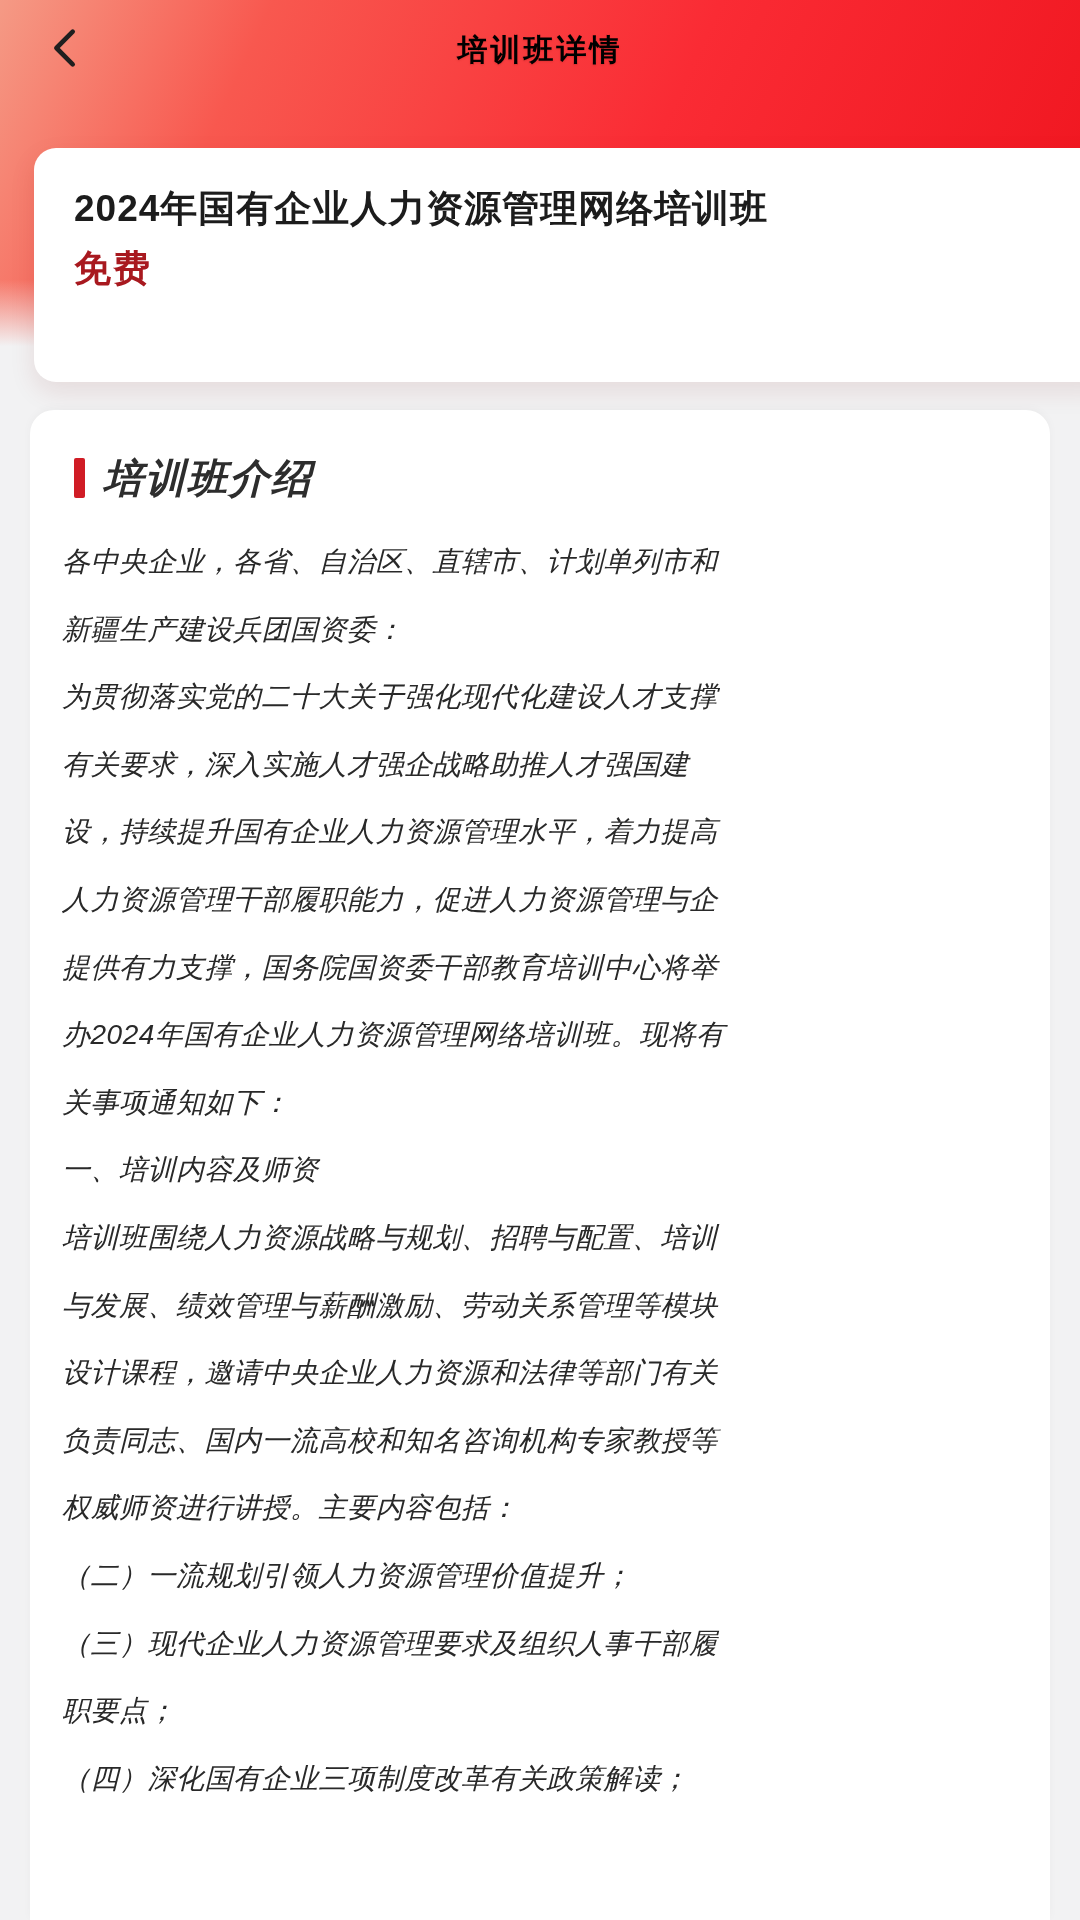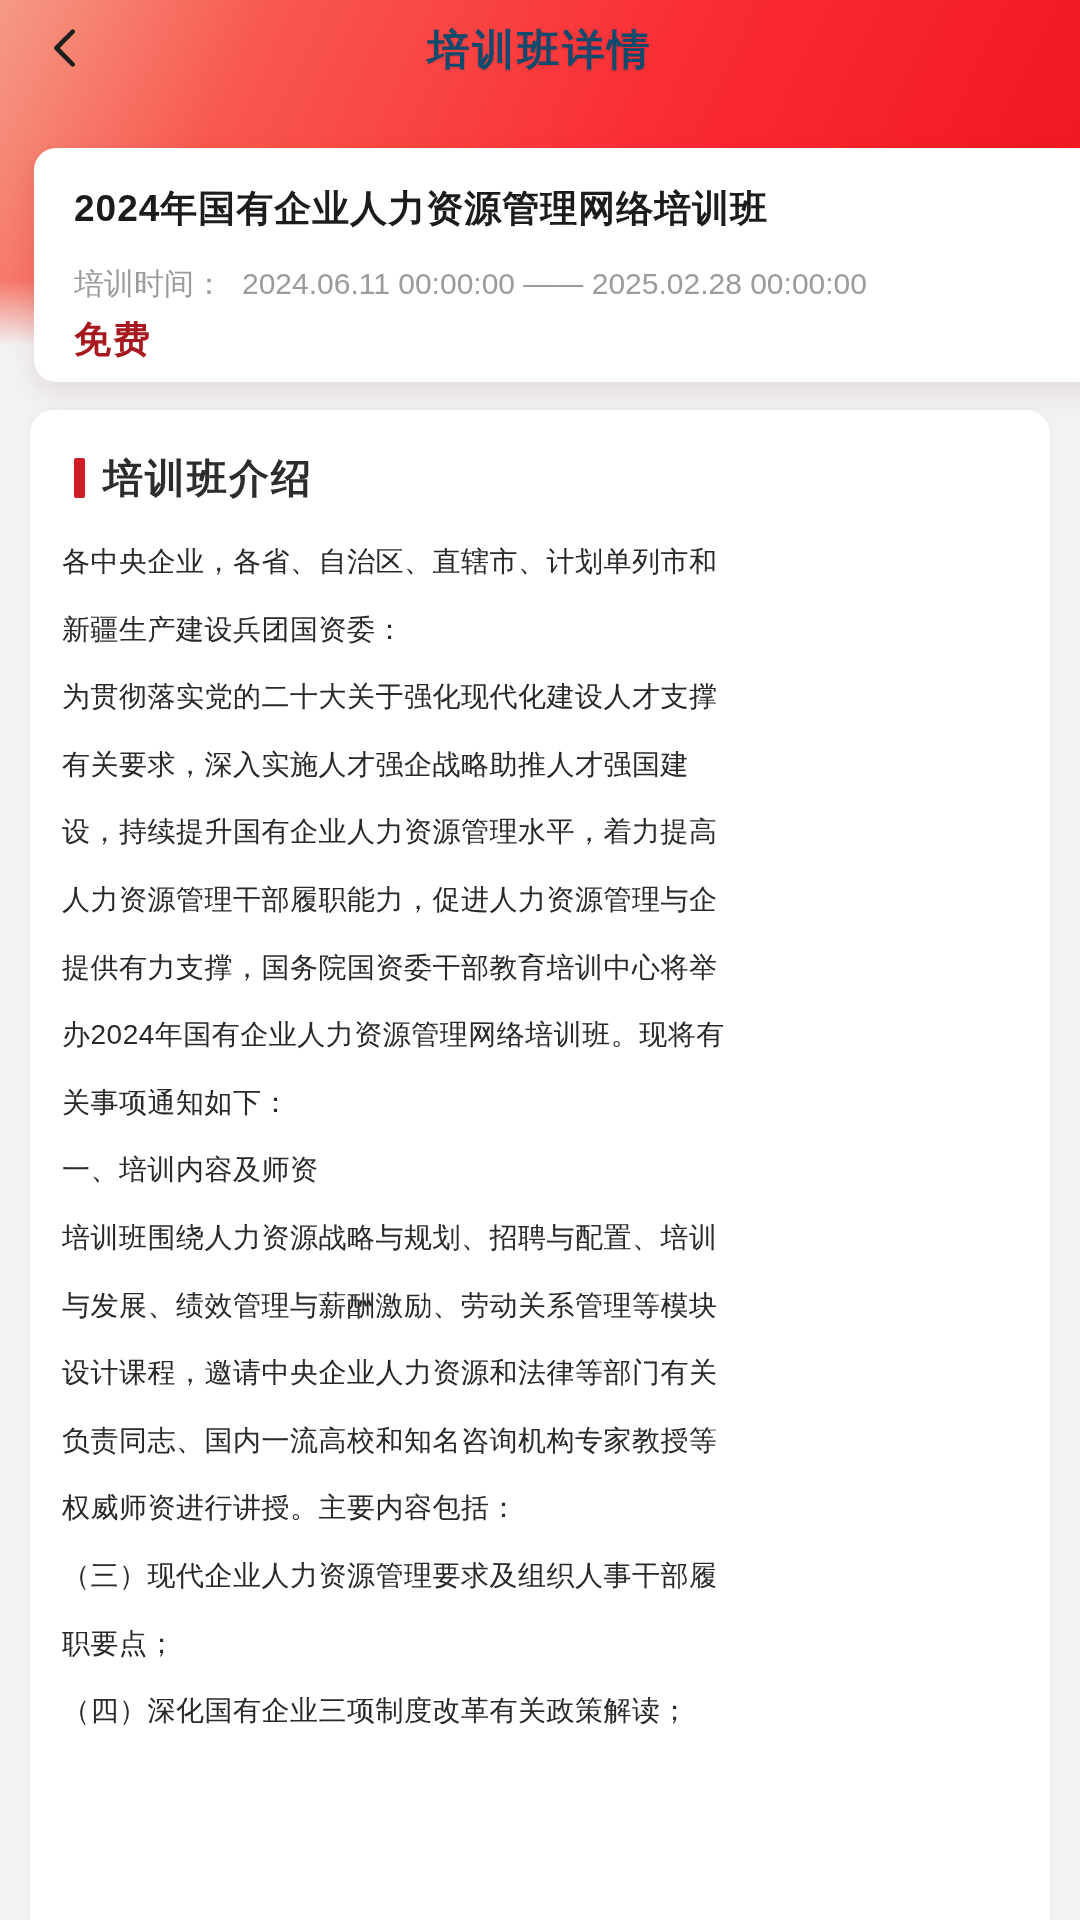--- a/index.html
+++ b/index.html
@@ -22,21 +22,21 @@
   
   .appbar {
     position:absolute; left:0; top:0; width:1080px; height:100px;
     display:flex; align-items:center; justify-content:center;
   }
   .back-btn {
     position:absolute; left:38px; top:22px; width:56px; height:56px;
     display:flex; align-items:center; justify-content:center; cursor:pointer;
   }
   .appbar-title {
-    color:#0c4a6e; font-size:42px; font-weight:600; letter-spacing:3px;
+    color:#000000; font-size:30px; font-weight:600; letter-spacing:3px;
     text-shadow:0 1px 2px rgba(150,20,20,0.25);
     font-family:Liberation Serif, serif;
   }
 
   
   .course-card {
     position:absolute; left:34px; top:148px; width:1080px; height:234px;
     box-sizing:border-box; padding:36px 40px 0 40px;
     background:#ffffff; border-radius:22px;
     box-shadow:0 10px 26px rgba(120,20,20,0.10);
@@ -53,20 +53,21 @@
     margin-top:10px; font-size:37px; font-weight:700; color:#a8191f;
     letter-spacing:2px;
   }
 
   
   .intro-card {
     position:absolute; left:30px; top:410px; width:1020px; height:1510px;
     box-sizing:border-box; padding:44px 32px 0 32px;
     background:#ffffff; border-radius:24px 24px 0 0;
     box-shadow:0 -2px 10px rgba(0,0,0,0.03);
+    font-style:italic;
   }
   .section-heading {
     display:flex; align-items:center; margin-left:12px; height:48px;
   }
   .section-bar {
     width:11px; height:40px; background:#d01c25; border-radius:2px;
     flex:0 0 auto;
   }
   .section-title {
     margin-left:18px; font-size:40px; font-weight:700; color:#2d2d2d;
@@ -91,23 +92,20 @@
       <svg width="46" height="46" viewBox="0 0 24 24">
         <path d="M15.5 3.5 L7 12 L15.5 20.5" fill="none" stroke="#1f1f1f" stroke-width="2.4" stroke-linecap="round" stroke-linejoin="round"></path>
       </svg>
     </span>
   </div>
   <div class="appbar-title">培训班详情</div>
 </div>
 
 <div class="course-card">
   <div class="course-title">2024年国有企业人力资源管理网络培训班</div>
-  <div class="course-meta">
-    <span class="meta-label">培训时间：</span><span class="meta-value">2024.06.11 00:00:00 —— 2025.02.28 00:00:00</span>
-  </div>
   <div class="course-price">免费</div>
 </div>
 
 <div class="intro-card">
   <div class="section-heading">
     <div class="section-bar"></div>
     <div class="section-title">培训班介绍</div>
   </div>
   <div class="intro-body">
       <div class="intro-line">各中央企业，各省、自治区、直辖市、计划单列市和</div>
@@ -118,17 +116,18 @@
       <div class="intro-line">人力资源管理干部履职能力，促进人力资源管理与企</div>
       <div class="intro-line">提供有力支撑，国务院国资委干部教育培训中心将举</div>
       <div class="intro-line">办2024年国有企业人力资源管理网络培训班。现将有</div>
       <div class="intro-line">关事项通知如下：</div>
       <div class="intro-line">一、培训内容及师资</div>
       <div class="intro-line">培训班围绕人力资源战略与规划、招聘与配置、培训</div>
       <div class="intro-line">与发展、绩效管理与薪酬激励、劳动关系管理等模块</div>
       <div class="intro-line">设计课程，邀请中央企业人力资源和法律等部门有关</div>
       <div class="intro-line">负责同志、国内一流高校和知名咨询机构专家教授等</div>
       <div class="intro-line">权威师资进行讲授。主要内容包括：</div>
+      <div class="intro-line">（二）一流规划引领人力资源管理价值提升；</div>
       <div class="intro-line">（三）现代企业人力资源管理要求及组织人事干部履</div>
       <div class="intro-line">职要点；</div>
       <div class="intro-line">（四）深化国有企业三项制度改革有关政策解读；</div>
     </div>
 </div>
 
 </body></html>

